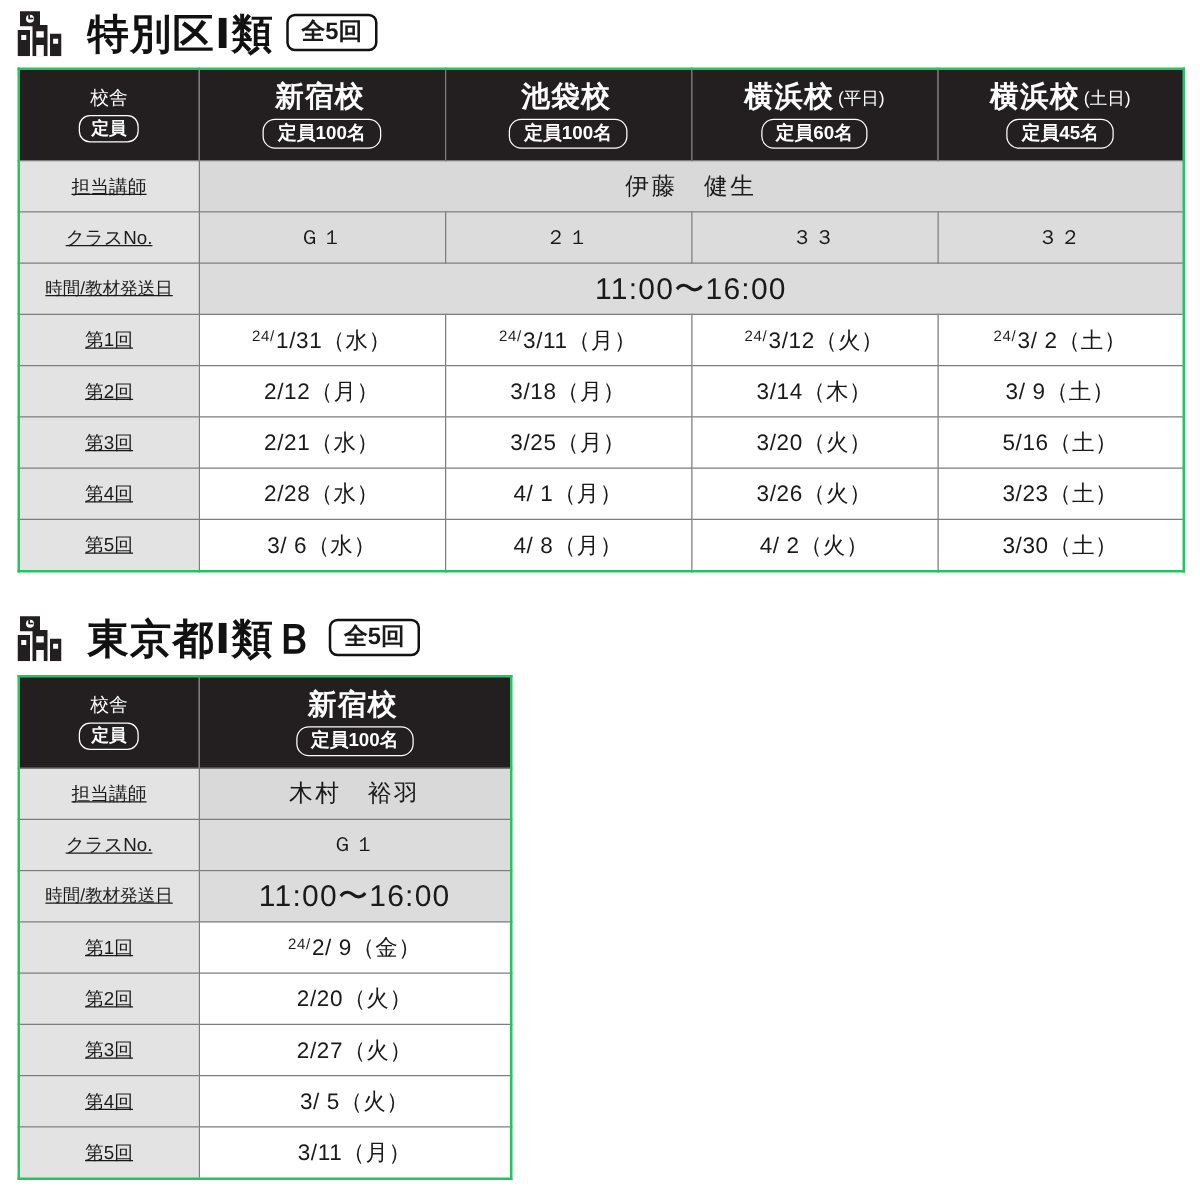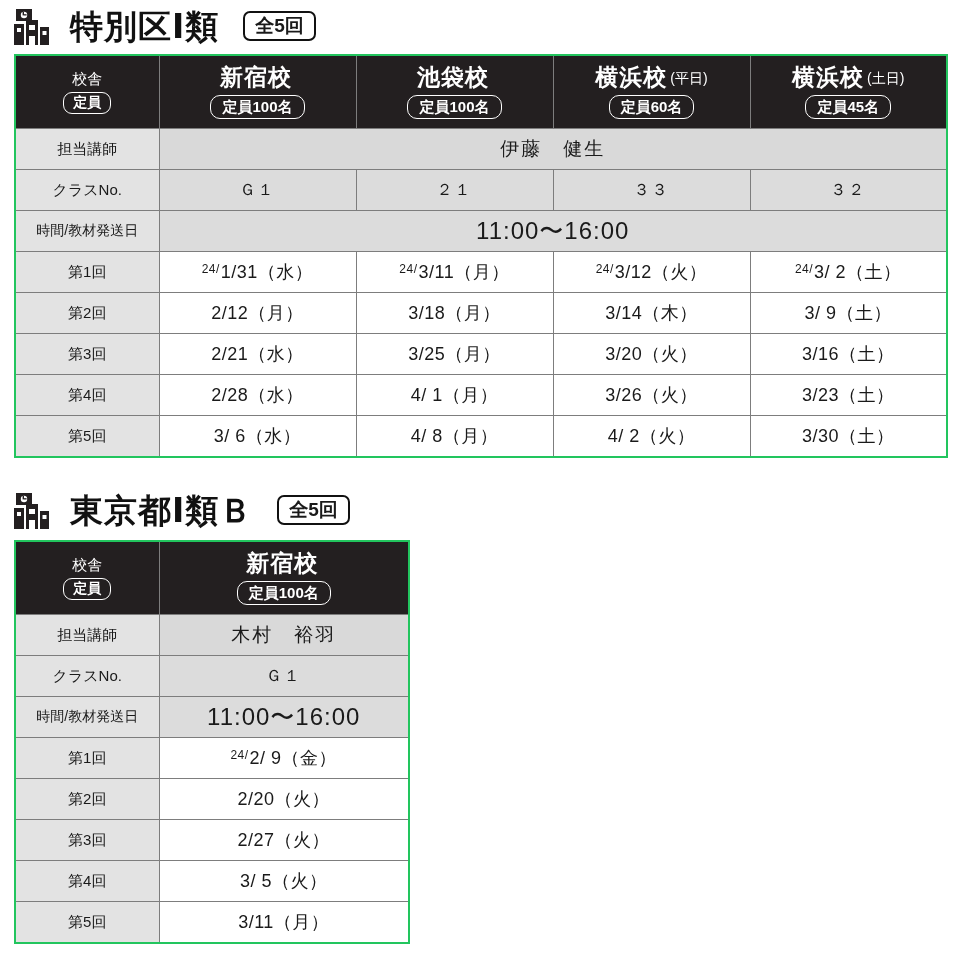--- a/index.html
+++ b/index.html
@@ -48,21 +48,20 @@
     white-space: nowrap;
   }
   .sec-badge {
     border: 2px solid #111;
     border-radius: 7px;
     font-size: 19px;
     font-weight: bold;
     padding: 3px 10px 4px;
     line-height: 1;
     white-space: nowrap;
-    margin-left: 14px;
   }
 
   
   table.sched {
     border-collapse: collapse;
     table-layout: fixed;
     border: 2px solid #22c55e;
     background: #fff;
   }
   table.sched td, table.sched th {
@@ -120,20 +119,21 @@
     line-height: 1.15;
     margin-top: 4px;
     white-space: nowrap;
   }
 
   .lbl-cell {
     background: #e3e3e3;
     font-size: 15px;
     height: 40px;
     color: #1a1a1a;
+    text-decoration: underline;
   }
   .lbl-cell.small { font-size: 14px; }
   .val-grey {
     background: #d9d9d9;
     font-size: 19px;
     font-weight: bold;
     letter-spacing: 2px;
   }
   .val-grey-lite {
     background: #dcdcdc;
@@ -269,21 +269,21 @@
           <td>3/18（月）</td>
           <td>3/14（木）</td>
           <td>3/ 9（土）</td>
         </tr>
 
         <tr class="row-date">
           <td class="lbl-cell">第3回</td>
           <td>2/21（水）</td>
           <td>3/25（月）</td>
           <td>3/20（火）</td>
-          <td>3/16（土）</td>
+          <td>5/16（土）</td>
         </tr>
 
         <tr class="row-date">
           <td class="lbl-cell">第4回</td>
           <td>2/28（水）</td>
           <td>4/ 1（月）</td>
           <td>3/26（火）</td>
           <td>3/23（土）</td>
         </tr>
 

